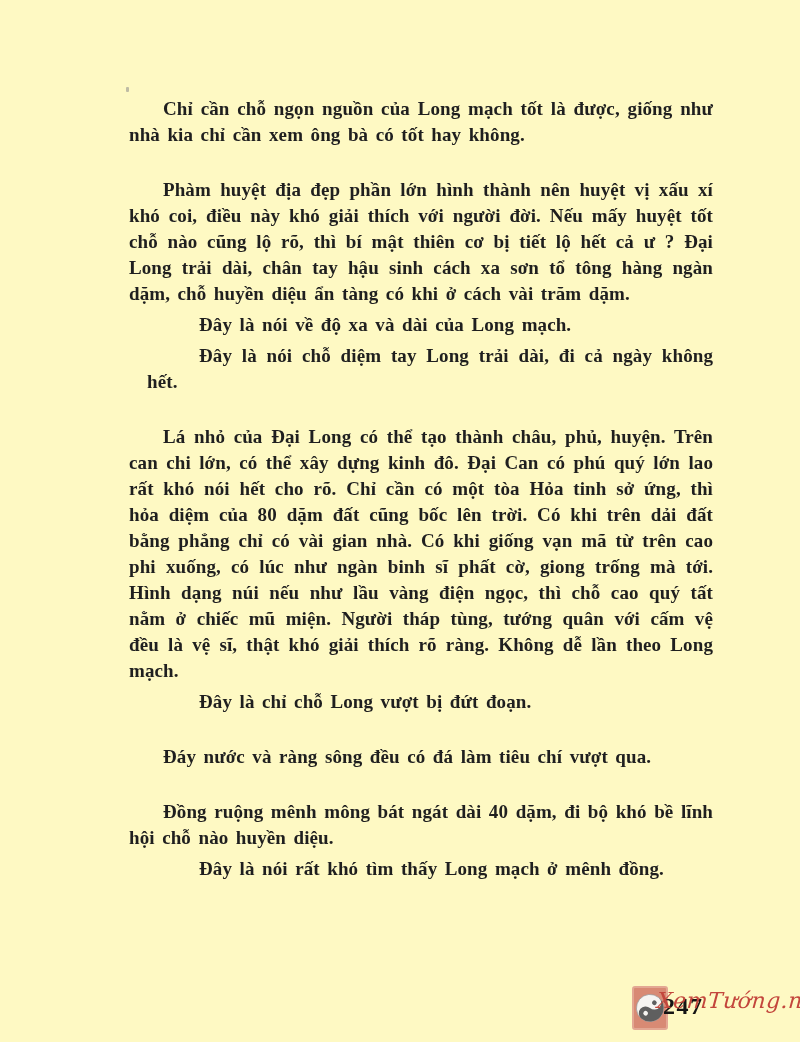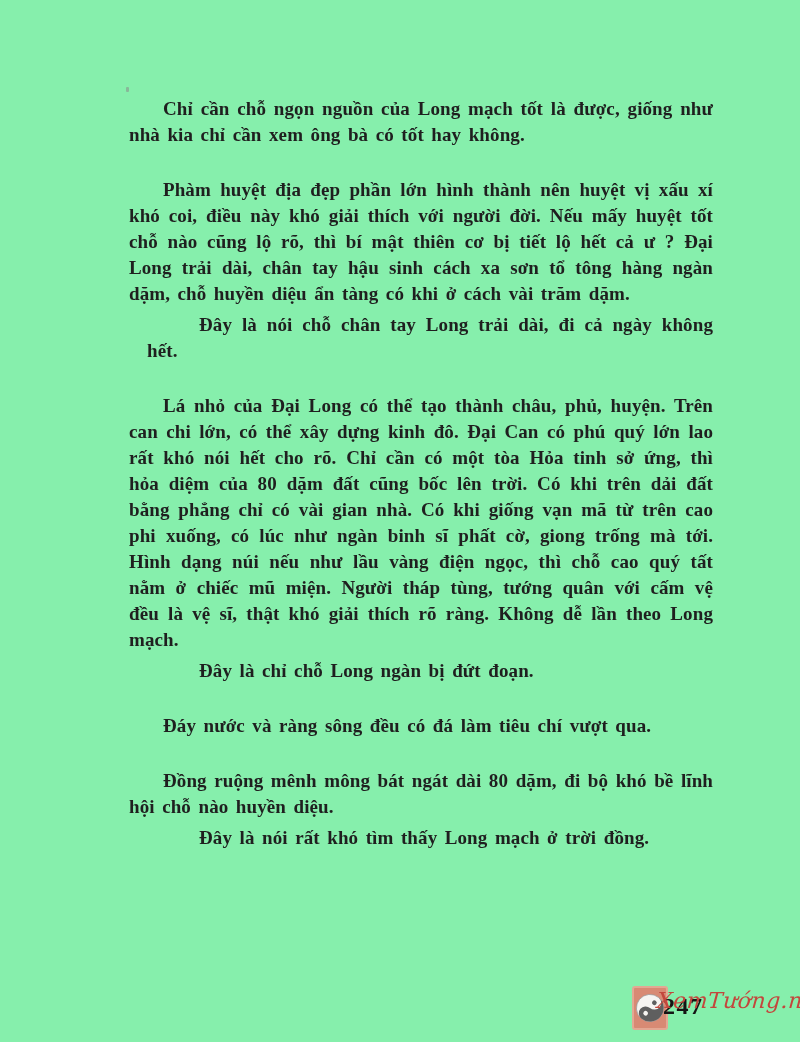--- a/index.html
+++ b/index.html
@@ -4,21 +4,21 @@
 <style>
   html,body{margin:0;padding:0;}
   body{
     width:800px;height:1042px;
     background:#ffffff;
     font-family:"Liberation Serif", serif;
   }
   .page{
     position:relative;
     width:800px;height:1042px;
-    background:#86efac;
+    background:#fef9c3;
     color:#1f1f1f;
     overflow:hidden;
   }
   
   .speck{
     position:absolute;left:126px;top:87px;
     width:3px;height:5px;background:#8a8a8a;opacity:.55;border-radius:1px;
   }
   .content{
     position:absolute;left:129px;top:96px;width:584px;
@@ -71,26 +71,27 @@
 </style>
 </head>
 <body>
 
 <div class="page">
   <div class="speck"></div>
 
   <main class="content">
     <p class="b">Chỉ cần chỗ ngọn nguồn của Long mạch tốt là được, giống như nhà kia chỉ cần xem ông bà có tốt hay không.</p>
     <p class="b">Phàm huyệt địa đẹp phần lớn hình thành nên huyệt vị xấu xí khó coi, điều này khó giải thích với người đời. Nếu mấy huyệt tốt chỗ nào cũng lộ rõ, thì bí mật thiên cơ bị tiết lộ hết cả ư ? Đại Long trải dài, chân tay hậu sinh cách xa sơn tổ tông hàng ngàn dặm, chỗ huyền diệu ẩn tàng có khi ở cách vài trăm dặm.</p>
-    <p class="c">Đây là nói chỗ chân tay Long trải dài, đi cả ngày không hết.</p>
+    <p class="c">Đây là nói về độ xa và dài của Long mạch.</p>
+    <p class="c">Đây là nói chỗ diệm tay Long trải dài, đi cả ngày không hết.</p>
     <p class="b">Lá nhỏ của Đại Long có thể tạo thành châu, phủ, huyện. Trên can chi lớn, có thể xây dựng kinh đô. Đại Can có phú quý lớn lao rất khó nói hết cho rõ. Chỉ cần có một tòa Hỏa tinh sở ứng, thì hỏa diệm của 80 dặm đất cũng bốc lên trời. Có khi trên dải đất bằng phẳng chỉ có vài gian nhà. Có khi giống vạn mã từ trên cao phi xuống, có lúc như ngàn binh sĩ phất cờ, giong trống mà tới. Hình dạng núi nếu như lầu vàng điện ngọc, thì chỗ cao quý tất nằm ở chiếc mũ miện. Người tháp tùng, tướng quân với cấm vệ đều là vệ sĩ, thật khó giải thích rõ ràng. Không dễ lần theo Long mạch.</p>
-    <p class="c">Đây là chỉ chỗ Long ngàn bị đứt đoạn.</p>
+    <p class="c">Đây là chỉ chỗ Long vượt bị đứt đoạn.</p>
     <p class="b">Đáy nước và ràng sông đều có đá làm tiêu chí vượt qua.</p>
-    <p class="b">Đồng ruộng mênh mông bát ngát dài 80 dặm, đi bộ khó bề lĩnh hội chỗ nào huyền diệu.</p>
-    <p class="c">Đây là nói rất khó tìm thấy Long mạch ở trời đồng.</p>
+    <p class="b">Đồng ruộng mênh mông bát ngát dài 40 dặm, đi bộ khó bề lĩnh hội chỗ nào huyền diệu.</p>
+    <p class="c">Đây là nói rất khó tìm thấy Long mạch ở mênh đồng.</p>
   </main>
 
   <footer class="wm">
     <span class="yy">
       <svg width="30" height="30" viewBox="0 0 64 64" aria-hidden="true">
         <circle cx="32" cy="32" r="29" fill="#f6f4f1" stroke="#9a9a9a" stroke-width="1.5"></circle>
         <path d="M32,3 a29,29 0 0 1 0,58 a14.5,14.5 0 0 1 0,-29 a14.5,14.5 0 0 0 0,-29 Z" fill="#5f5f5f"></path>
         <circle cx="32" cy="17.5" r="5" fill="#5f5f5f"></circle>
         <circle cx="32" cy="46.5" r="5" fill="#f6f4f1"></circle>
       </svg>

